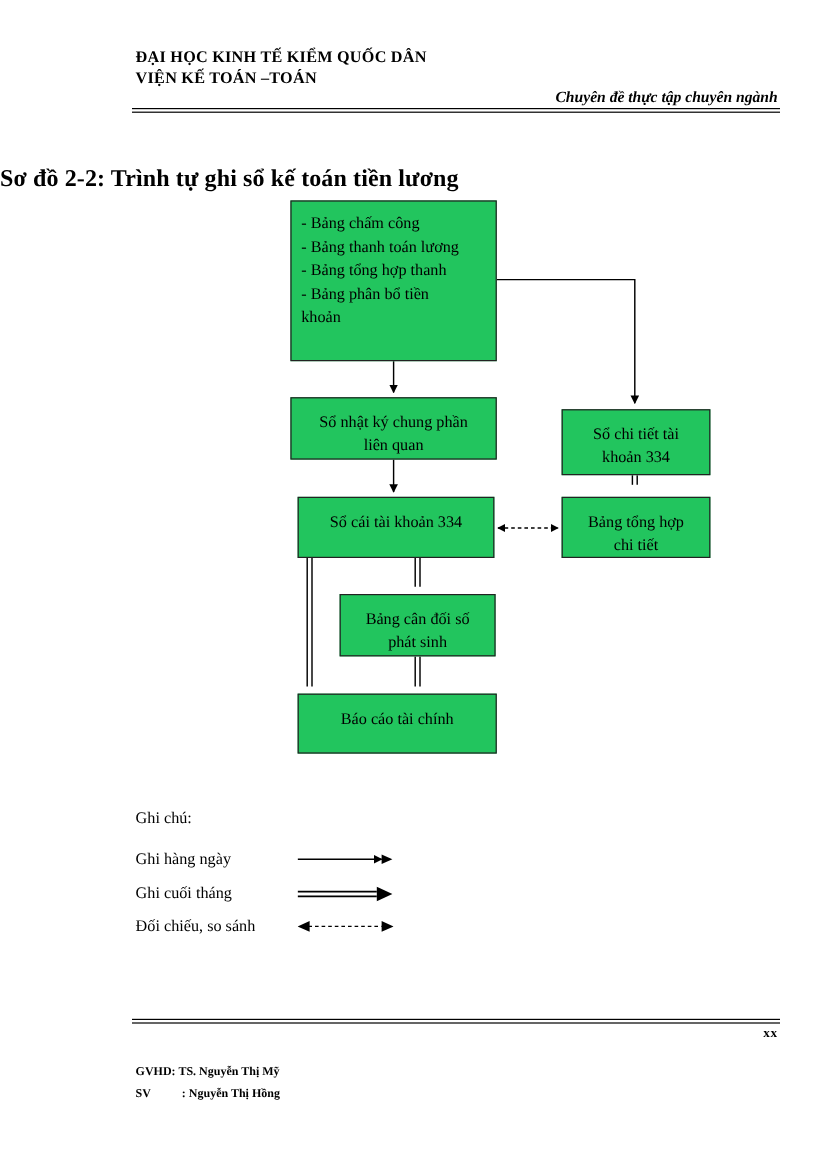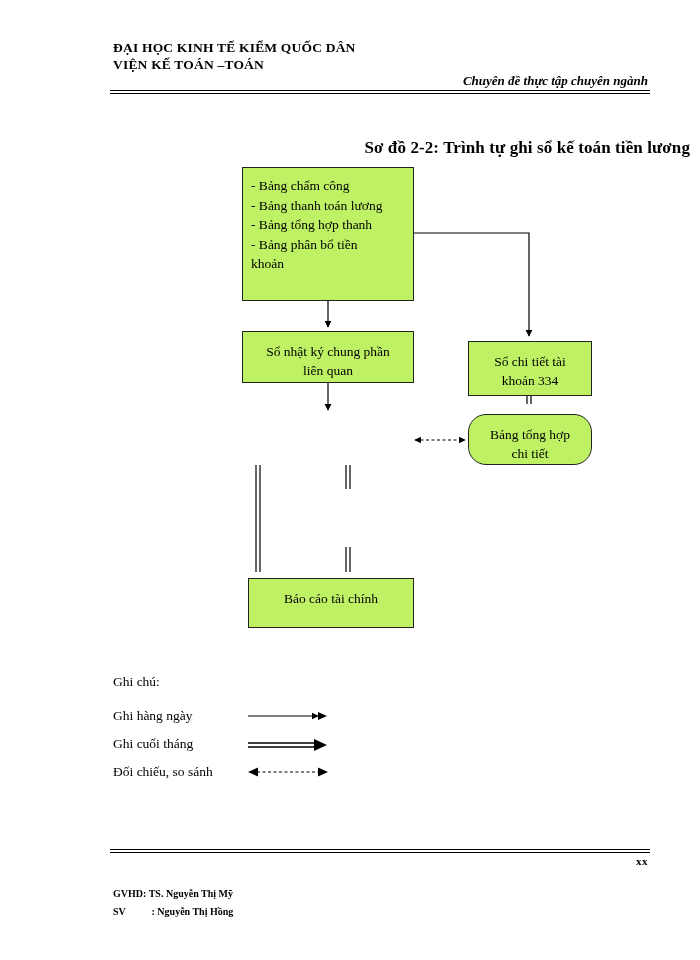--- a/index.html
+++ b/index.html
@@ -66,31 +66,31 @@
     font-weight: bold;
     letter-spacing: 0.5px;
   }
 
   
   .diagram-title {
     position: absolute;
     left: 0;
     top: 138px;
     width: 690px;
-    text-align: right;
-    font-size: 17px;
+    text-align: left;
+    font-size: 20px;
     font-weight: bold;
     letter-spacing: 0.1px;
   }
 
   
   .fc-box {
     position: absolute;
     border: 1.2px solid #222;
-    background: #bef264;
+    background: #22c55e;
     box-sizing: border-box;
     font-size: 13.5px;
     line-height: 19px;
     color: #000;
   }
   .fc-box.centered {
     display: flex;
     align-items: flex-start;
     justify-content: center;
     text-align: center;
@@ -104,21 +104,21 @@
   }
   #box-docs .doc-line {
     white-space: nowrap;
     font-size: 13.5px;
     line-height: 19.5px;
   }
 
   #box-journal  { left: 242px; top: 331px; width: 172px; height: 52px; }
   #box-detail   { left: 468px; top: 341px; width: 124px; height: 55px; }
   #box-ledger   { left: 248px; top: 414px; width: 164px; height: 51px; }
-  #box-summary  { left: 468px; top: 414px; width: 124px; height: 51px; border-radius: 18px; }
+  #box-summary  { left: 468px; top: 414px; width: 124px; height: 51px; }
   #box-balance  { left: 283px; top: 495px; width: 130px; height: 52px; }
   #box-report   { left: 248px; top: 578px; width: 166px; height: 50px; }
 
   
   #connectors {
     position: absolute;
     left: 0; top: 0;
     width: 700px; height: 960px;
     pointer-events: none;
   }
@@ -226,28 +226,39 @@
     </div>
   </div>
 
   <div class="fc-box centered" id="box-detail">
     <div class="inner">
       <div>Sổ chi tiết tài</div>
       <div>khoản 334</div>
     </div>
   </div>
 
+  <div class="fc-box centered" id="box-ledger">
+    <div class="inner">
+      <div>Sổ cái tài khoản  334</div>
+    </div>
+  </div>
 
   <div class="fc-box centered" id="box-summary">
     <div class="inner">
       <div>Bảng tổng hợp</div>
       <div>chi tiết</div>
     </div>
   </div>
 
+  <div class="fc-box centered" id="box-balance">
+    <div class="inner">
+      <div>Bảng cân đối số</div>
+      <div>phát sinh</div>
+    </div>
+  </div>
 
   <div class="fc-box centered" id="box-report">
     <div class="inner">
       <div>Báo cáo tài chính</div>
     </div>
   </div>
 
   <div class="legend-title">Ghi chú:</div>
 
   <div class="legend-row-label" id="legend-daily-label">Ghi hàng ngày</div>

